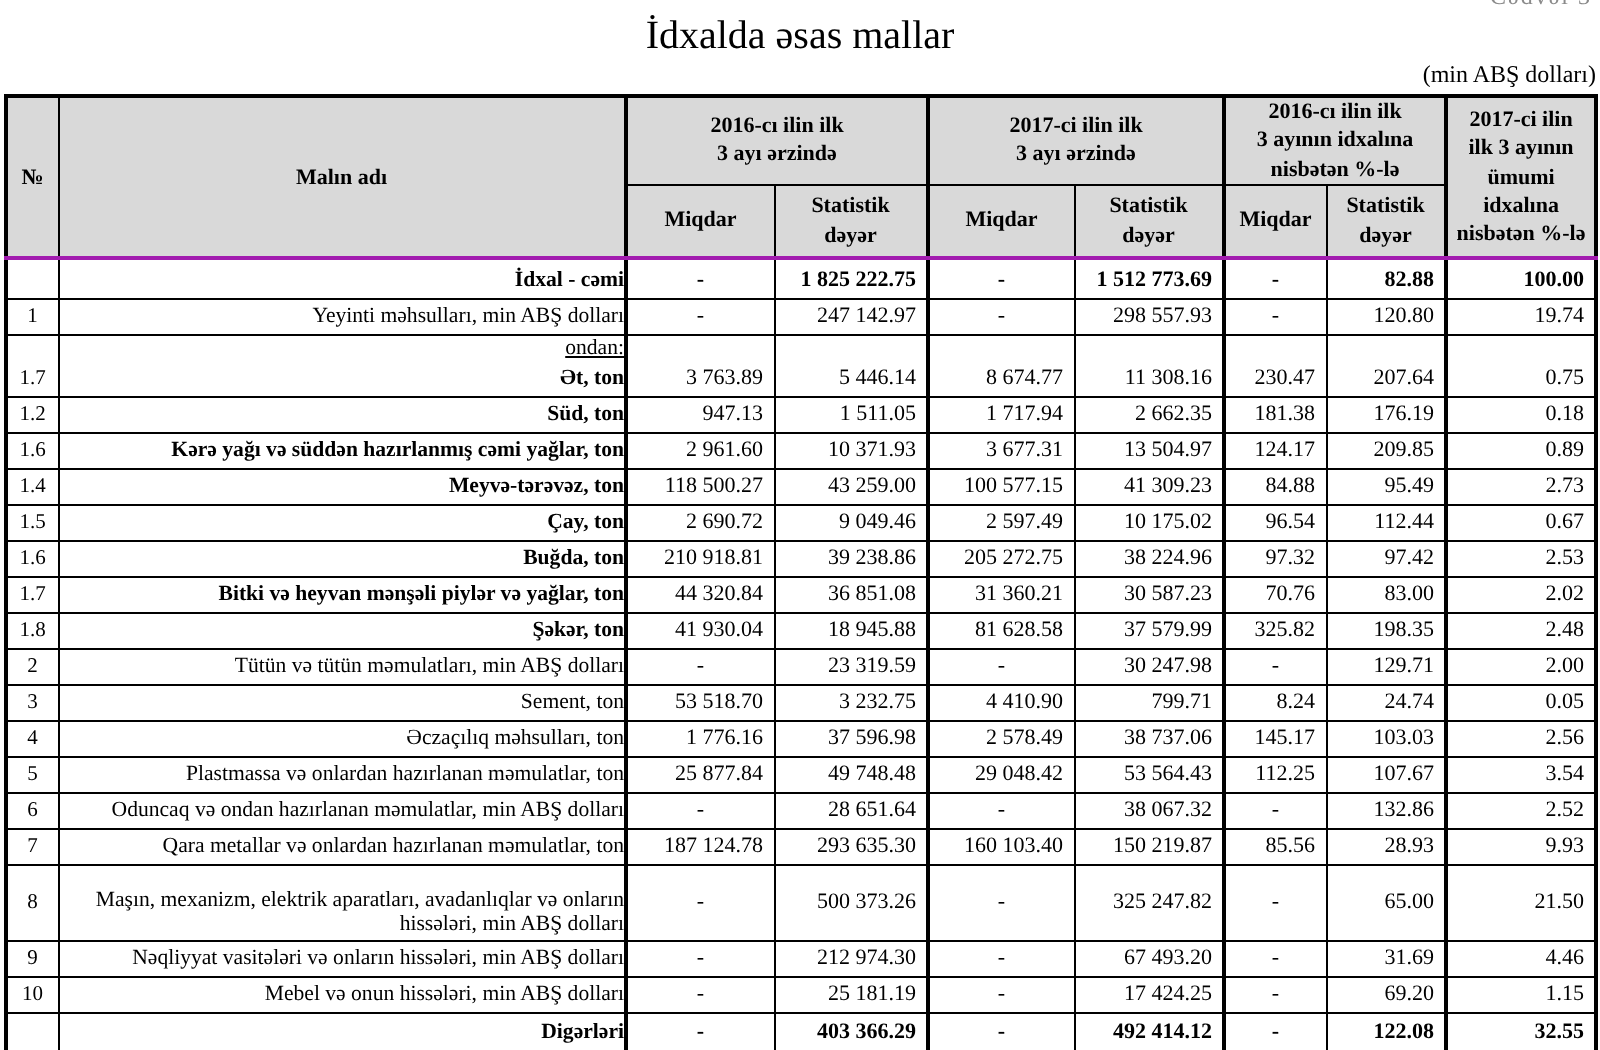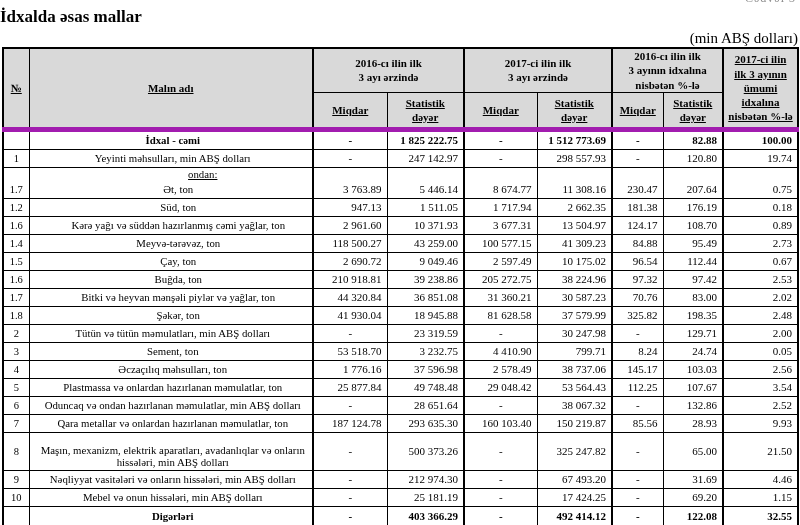--- a/index.html
+++ b/index.html
@@ -5,58 +5,58 @@
   html, body { margin:0; padding:0; background:#fff; }
   .page {
     position:relative; width:800px; height:525px; overflow:hidden;
     background:#fff; font-family:"Liberation Serif", serif; color:#000;
   }
   .corner-caption {
     position:absolute; top:-9px; right:4px; font-size:12px; color:#8a8a8a;
     letter-spacing:1px;
   }
   .title {
-    position:absolute; top:7px; left:0; right:0; 
-    font-size:17px; font-weight:bold;
+    position:absolute; top:7px; left:0; right:0; text-align:center;
+    font-size:20px; font-weight:normal;
   }
   .unit-note {
-    position:absolute; top:30px; right:2px; font-size:15px;
+    position:absolute; top:30px; right:2px; font-size:12px;
   }
   table.main {
     position:absolute; top:47px; left:2px; width:796px;
     border-collapse:collapse; table-layout:fixed;
     border:2px solid #000;
   }
   th, td {
     border:1px solid #000; padding:0; overflow:hidden;
     font-family:"Liberation Serif", serif;
   }
   thead th {
     background:#d9d9d9; font-weight:bold; text-align:center;
     vertical-align:middle; font-size:11px; line-height:1.3;
     white-space:pre-line;
   }
   thead tr.group-row { height:44px; }
   thead tr.sub-row   { height:37px; }
-  thead tr.sub-row th, thead th.span2 { border-bottom:5px solid #a21caf;text-decoration:underline; }
+  thead tr.sub-row th, thead th.span2 { border-bottom:2px solid #a21caf; }
   .bl2 { border-left:2px solid #000 !important; }
 
   tbody tr { height:18px; }
   tbody tr.bold { height:20px; }
   tbody tr.bold td { font-weight:bold; }
   tbody tr.ondan { height:13px; }
   tbody tr.ondan td { border-bottom-style:hidden;text-decoration:underline; }
   tbody tr.after-ondan td { border-top-style:hidden; }
   tbody tr.tall { height:34px; }
   tbody tr.tall td.name { white-space:normal; line-height:1.15; padding-top:11px; padding-bottom:1px; }
   tbody tr.last td { border-bottom:3px double #000; }
 
   td.no   { text-align:center; font-size:10.5px; }
-  td.name { text-align:center; padding-left:4px; font-size:10.8px; white-space:nowrap; vertical-align:middle; }
-  tr.sub td.name   { padding-left:15px; }
+  td.name { text-align:right; padding-left:4px; font-size:10.8px; white-space:nowrap; vertical-align:middle; }
+  tr.sub td.name   { padding-left:15px;font-weight:bold; }
   tr.ondan td.name { padding-left:64px; }
   td.num  { text-align:right; padding-right:5px; font-size:11px; vertical-align:middle; }
   td.num.dash { text-align:center; padding-right:0; }
 </style>
 </head>
 <body>
 
 <div class="page">
   <div class="corner-caption">Cədvəl 3</div>
   <div class="title">İdxalda əsas mallar</div>
@@ -160,21 +160,21 @@
           <td class="num bl2">0.18</td>
         </tr>
         <tr class="sub">
           <td class="no">1.6</td>
           <td class="name">Kərə yağı və süddən hazırlanmış cəmi yağlar, ton</td>
           <td class="num bl2">2 961.60</td>
           <td class="num">10 371.93</td>
           <td class="num bl2">3 677.31</td>
           <td class="num">13 504.97</td>
           <td class="num bl2">124.17</td>
-          <td class="num">108.70</td>
+          <td class="num">209.85</td>
           <td class="num bl2">0.89</td>
         </tr>
         <tr class="sub">
           <td class="no">1.4</td>
           <td class="name">Meyvə-tərəvəz, ton</td>
           <td class="num bl2">118 500.27</td>
           <td class="num">43 259.00</td>
           <td class="num bl2">100 577.15</td>
           <td class="num">41 309.23</td>
           <td class="num bl2">84.88</td>

